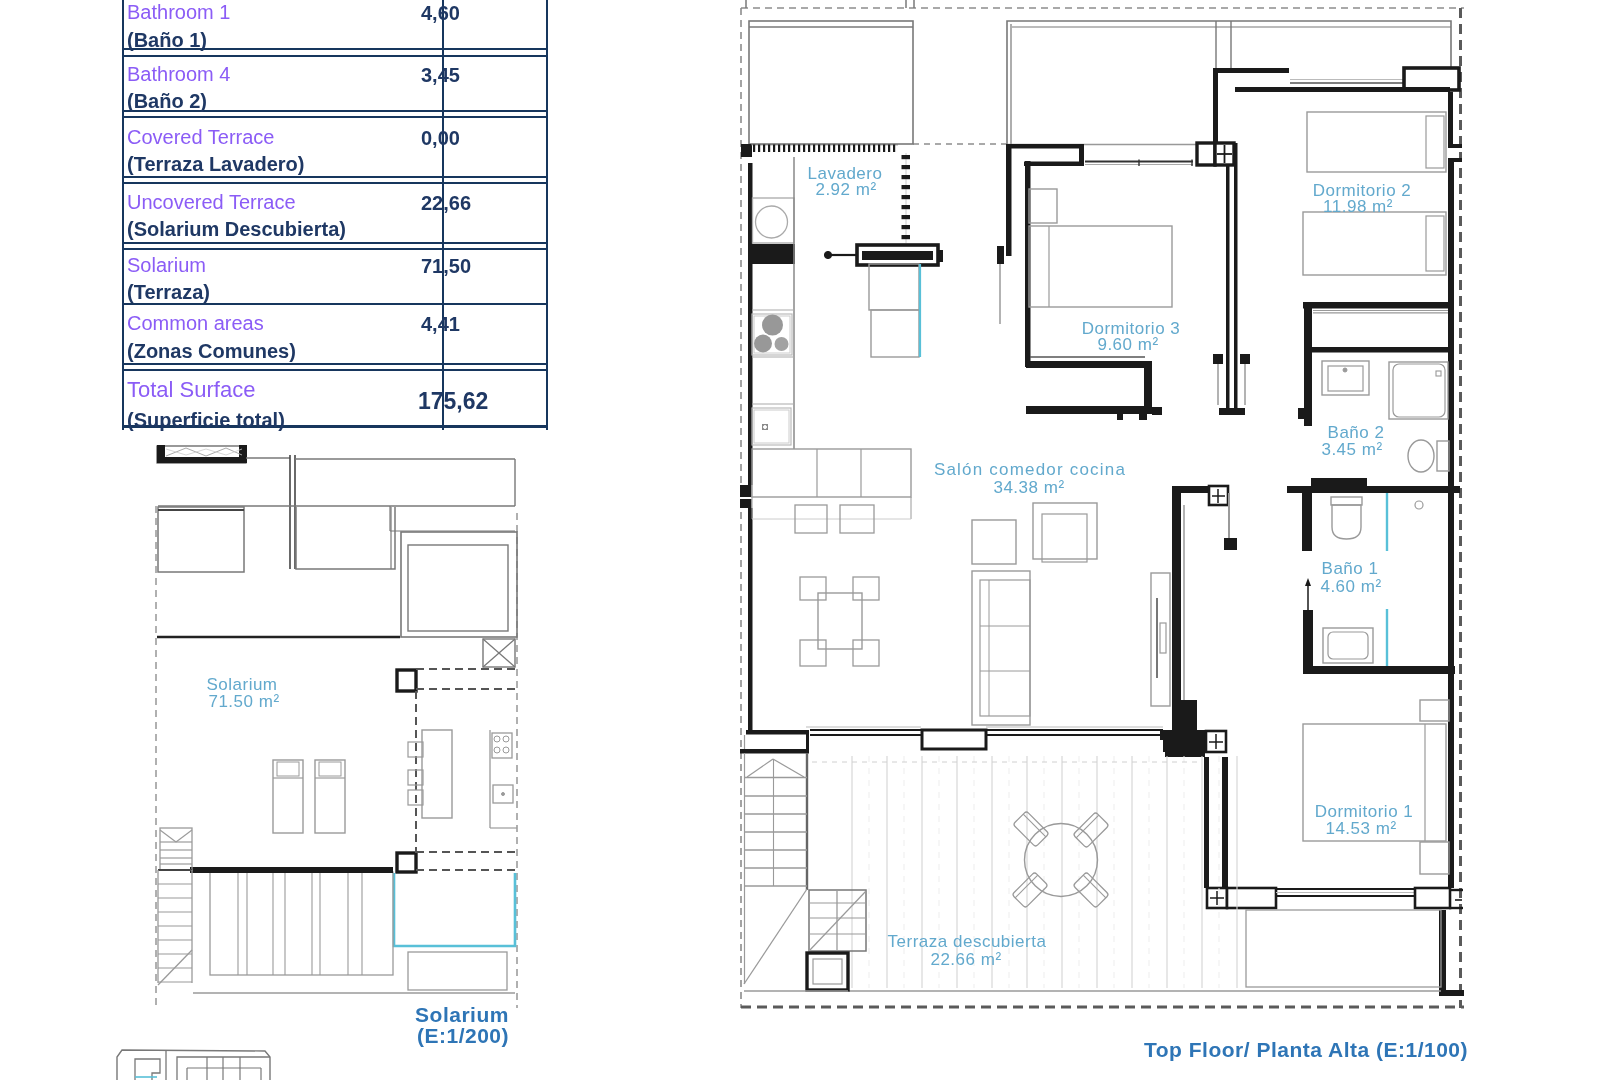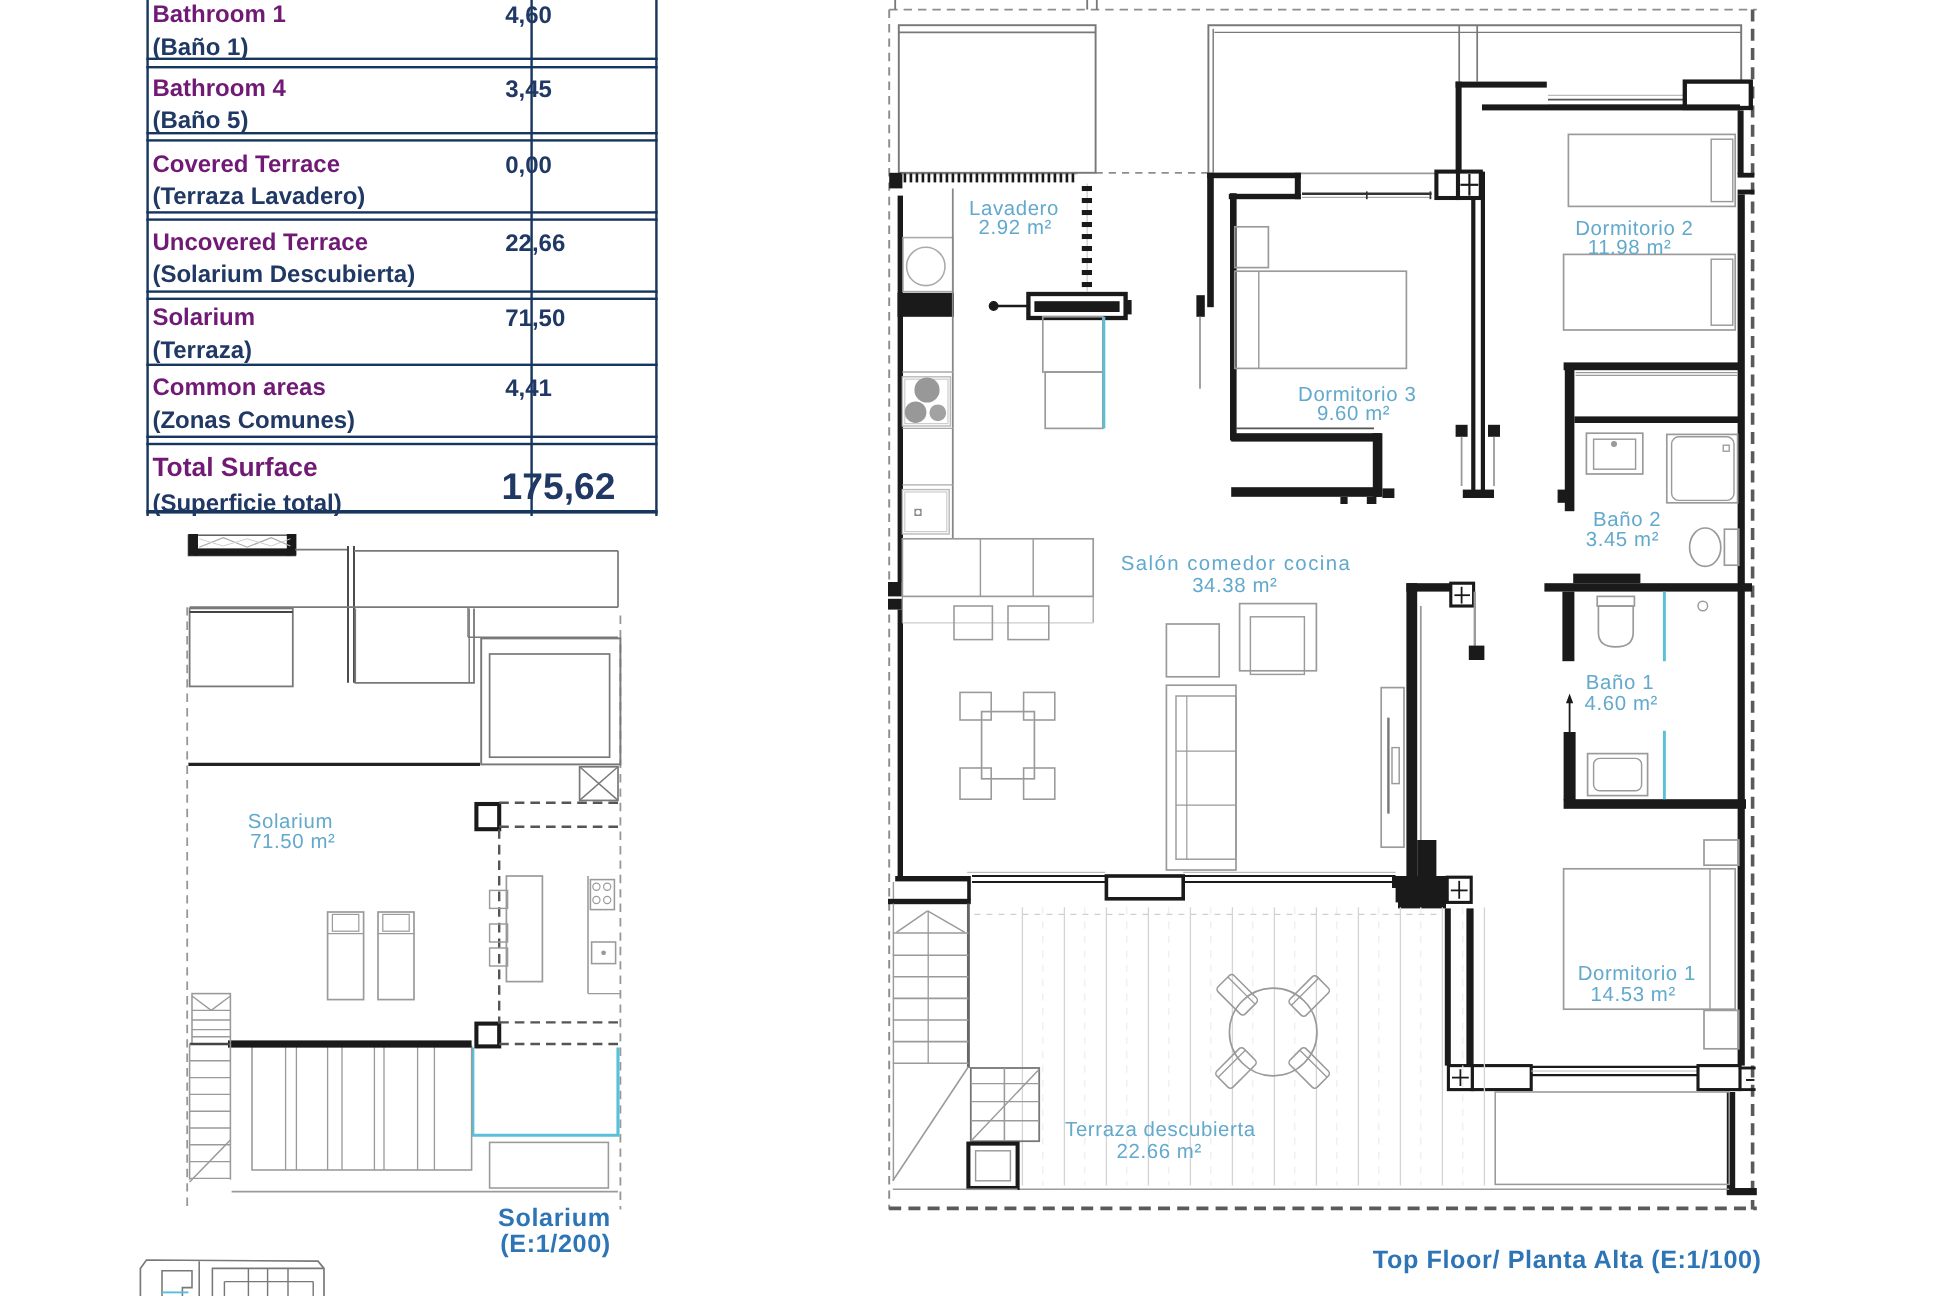--- a/index.html
+++ b/index.html
@@ -1,18 +1,18 @@
 <!DOCTYPE html>
 <html><head>
 <meta charset="utf-8">
 <style>
   html,body{margin:0;padding:0;background:#ffffff;}
   body{width:1620px;height:1080px;position:relative;font-family:"Liberation Sans",sans-serif;}
   .tl{position:absolute;background:#17365d;}
-  .main{font-weight:bold;font-size:20px;color:#701a75;position:absolute;white-space:nowrap;}
+  .main{font-weight:normal;font-size:20px;color:#8b5cf6;position:absolute;white-space:nowrap;}
   .sub{font-weight:bold;font-size:20px;color:#1f3864;position:absolute;white-space:nowrap;}
   .val{font-weight:bold;font-size:20px;color:#1f3864;position:absolute;width:120px;white-space:nowrap;}
 </style>
 </head>
 <body>
 
 <div>
 <div class="tl" style="left:122px;top:0px;width:2px;height:430px"></div>
 <div class="tl" style="left:442px;top:0px;width:2px;height:430px"></div>
 <div class="tl" style="left:546px;top:0px;width:2px;height:430px"></div>
@@ -27,42 +27,42 @@
 <div class="tl" style="left:122px;top:303px;width:426px;height:2px"></div>
 <div class="tl" style="left:122px;top:363px;width:426px;height:2px"></div>
 <div class="tl" style="left:122px;top:369px;width:426px;height:2px"></div>
 <div class="tl" style="left:122px;top:425px;width:426px;height:3px"></div>
 
 <div class="main" style="left:127px;top:1px">Bathroom 1</div>
 <div class="sub" style="left:127px;top:29px">(Baño 1)</div>
 <div class="val" style="left:421px;top:2px">4,60</div>
 
 <div class="main" style="left:127px;top:63px">Bathroom 4</div>
-<div class="sub" style="left:127px;top:90px">(Baño 5)</div>
+<div class="sub" style="left:127px;top:90px">(Baño 2)</div>
 <div class="val" style="left:421px;top:64px">3,45</div>
 
 <div class="main" style="left:127px;top:126px">Covered Terrace</div>
 <div class="sub" style="left:127px;top:153px">(Terraza Lavadero)</div>
 <div class="val" style="left:421px;top:127px">0,00</div>
 
 <div class="main" style="left:127px;top:191px">Uncovered Terrace</div>
 <div class="sub" style="left:127px;top:218px">(Solarium Descubierta)</div>
 <div class="val" style="left:421px;top:192px">22,66</div>
 
 <div class="main" style="left:127px;top:254px">Solarium</div>
 <div class="sub" style="left:127px;top:281px">(Terraza)</div>
 <div class="val" style="left:421px;top:255px">71,50</div>
 
 <div class="main" style="left:127px;top:312px">Common areas</div>
 <div class="sub" style="left:127px;top:340px">(Zonas Comunes)</div>
 <div class="val" style="left:421px;top:313px">4,41</div>
 
 <div class="main" style="left:127px;top:377px;font-size:22px">Total Surface</div>
 <div class="sub" style="left:127px;top:409px">(Superficie total)</div>
-<div class="val" style="left:418px;top:388px;font-size:31px">175,62</div>
+<div class="val" style="left:418px;top:388px;font-size:23px">175,62</div>
 </div>
 <svg width="1620" height="1080" viewBox="0 0 1620 1080" style="position:absolute;left:0;top:0">
 
 <line x1="741" y1="8" x2="1464" y2="8" stroke="#8d8d8d" stroke-width="1.6" stroke-dasharray="7 5"></line>
 
 <line x1="741" y1="8" x2="741" y2="1008" stroke="#8d8d8d" stroke-width="1.6" stroke-dasharray="7 5"></line>
 
 <line x1="1460.5" y1="8" x2="1460.5" y2="1008" stroke="#5a5a5a" stroke-width="3.0" stroke-dasharray="10 6"></line>
 
 <line x1="741" y1="1007" x2="1464" y2="1007" stroke="#5a5a5a" stroke-width="3.0" stroke-dasharray="10 6"></line>

